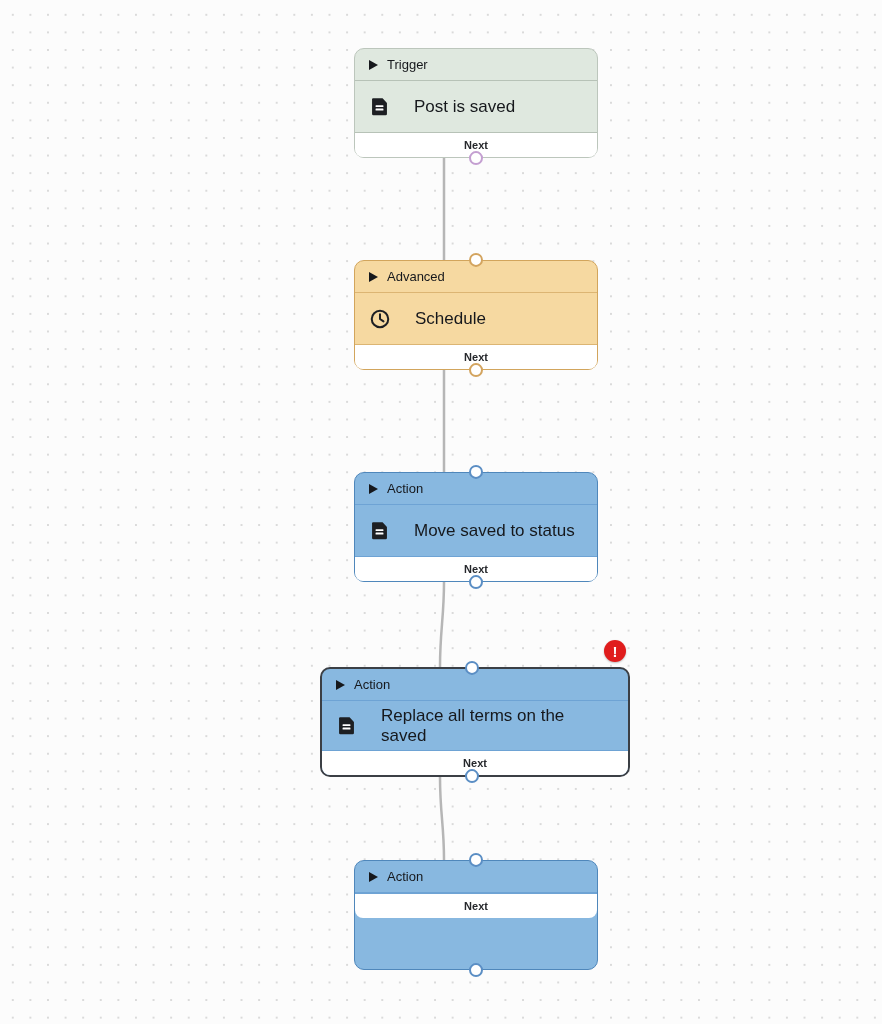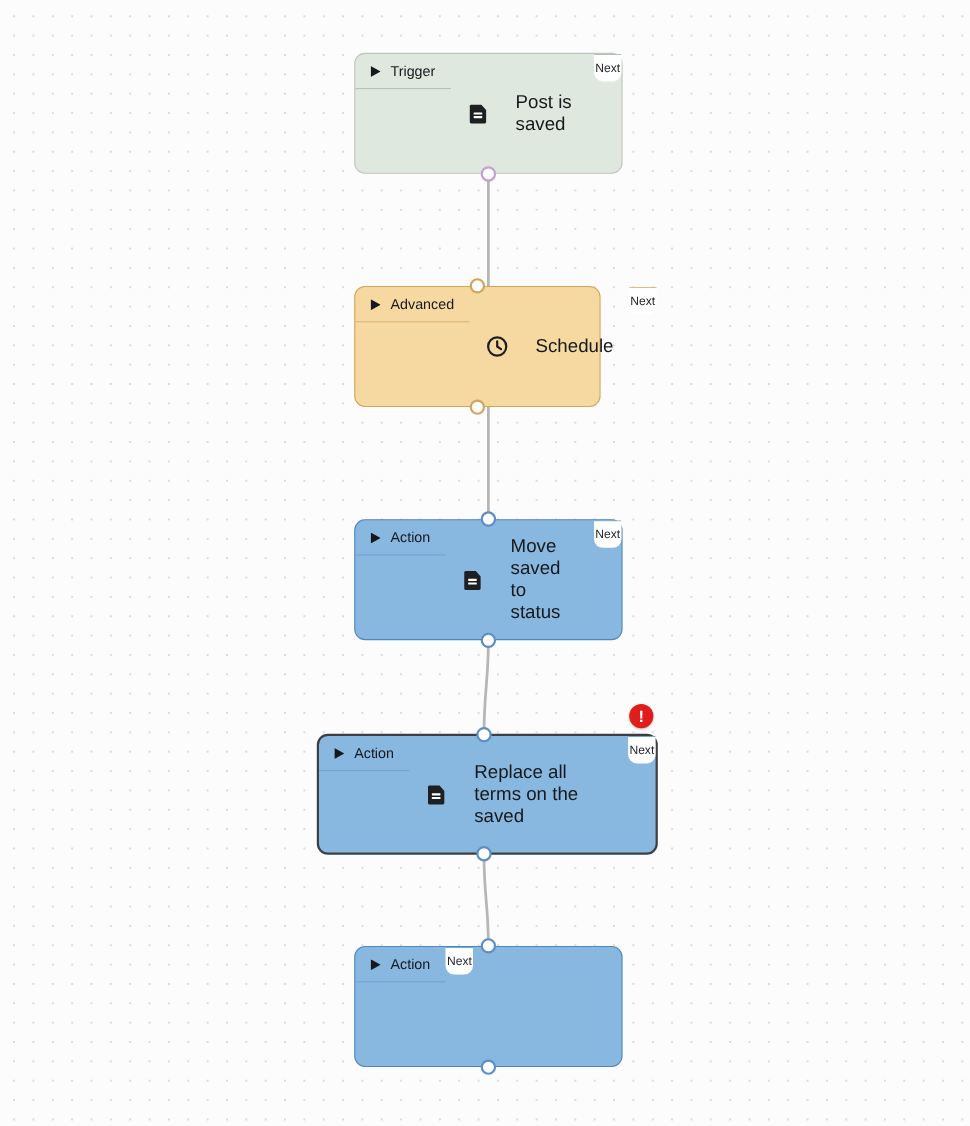--- a/index.html
+++ b/index.html
@@ -14,26 +14,27 @@
     background-color:#fcfcfc;
     background-image:radial-gradient(circle,#dadada 1.1px,transparent 1.3px);
     background-size:17.6px 17.6px;
     background-position:4px 6px;
   }
   .edges{position:absolute;inset:0;z-index:0;}
   .edge{fill:none;stroke-width:2.5px;}
   .node{
     position:absolute;z-index:1;
     box-sizing:border-box;
-    display:flex;flex-direction:row;
+    display:flex;flex-direction:column;
     background:var(--fill);
     border:1.5px solid var(--border);
     border-radius:10px;
     height:110px;
     cursor:grab;
+    margin-left:32px;
   }
   .node.selected{border:2px solid #3b3f45;}
   .node-header{
     box-sizing:border-box;
     height:32px;flex:0 0 32px;
     display:flex;align-items:center;gap:9px;
     padding:0 14px;
     border-bottom:1px solid var(--divider);
     font-size:13px;color:#16181c;
   }
@@ -45,21 +46,21 @@
     font-size:17px;color:#16181c;
   }
   .body-icon{display:flex;align-items:center;}
   .node-footer{
     box-sizing:border-box;
     flex:0 0 25px;height:25px;
     display:flex;align-items:center;justify-content:center;
     background:#ffffff;
     border-top:1px solid var(--divider);
     border-radius:0 0 8px 8px;
-    font-size:11px;font-weight:400;color:#26282c;
+    font-size:11px;font-weight:700;color:#26282c;
   }
   .port{
     position:absolute;z-index:2;
     width:10px;height:10px;
     background:#ffffff;
     border:2.5px solid var(--port);
     border-radius:50%;
     left:50%;
   }
   .port-in{top:0;transform:translate(-50%,-58%);}
@@ -105,21 +106,21 @@
         </svg>
       </span>
       <span>Post is saved</span>
     </div>
     <div class="node-footer">
       <span>Next</span>
     </div>
     <div class="port port-out"></div>
   </div>
 
-  <div class="node" style="left: 322px; top: 260px; width: 224px; --fill: #f6d9a1; --border: #d2a55c; --divider: #dcb573; --port: #d3a45f;">
+  <div class="node" style="left: 322px; top: 260px; width: 244px; --fill: #f6d9a1; --border: #d2a55c; --divider: #dcb573; --port: #d3a45f;">
     <div class="node-header">
       <span class="caret">
         <svg width="9" height="10" viewBox="0 0 9 10">
             <polygon points="0,0 9,5 0,10" fill="#16181c"></polygon>
           </svg>
       </span>
       <span>Advanced</span>
     </div>
     <div class="node-body">
       <span class="body-icon">

